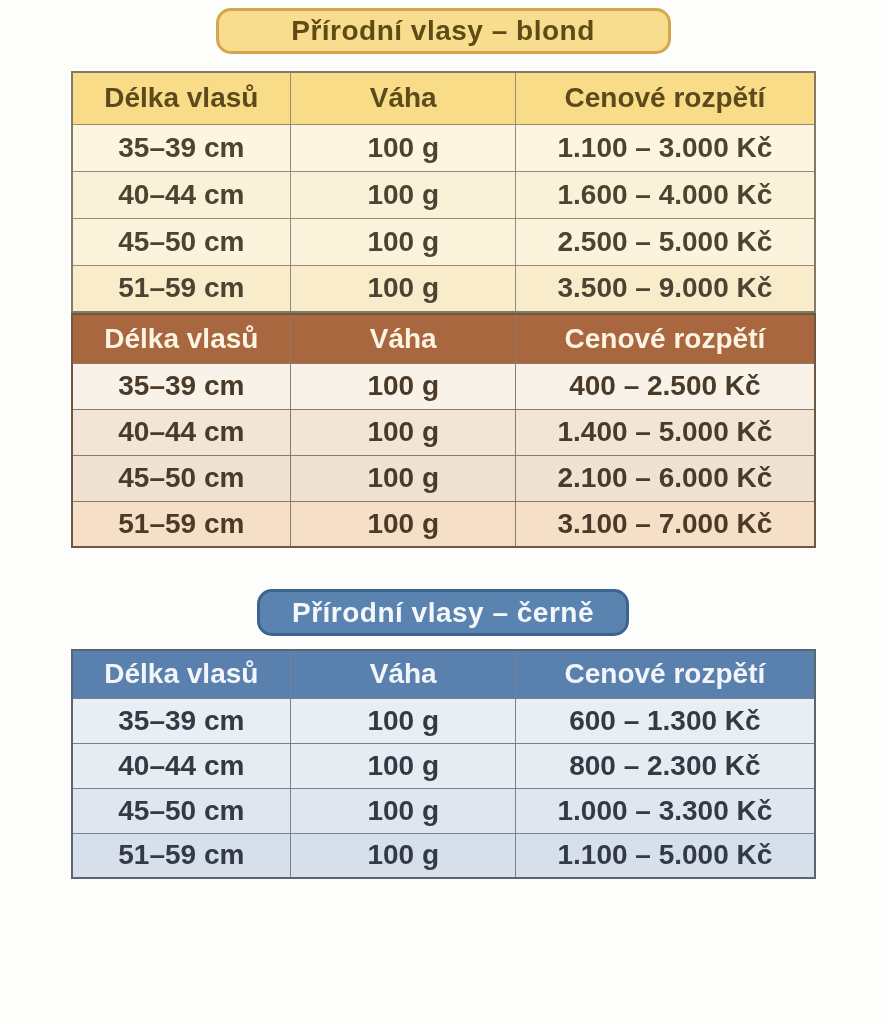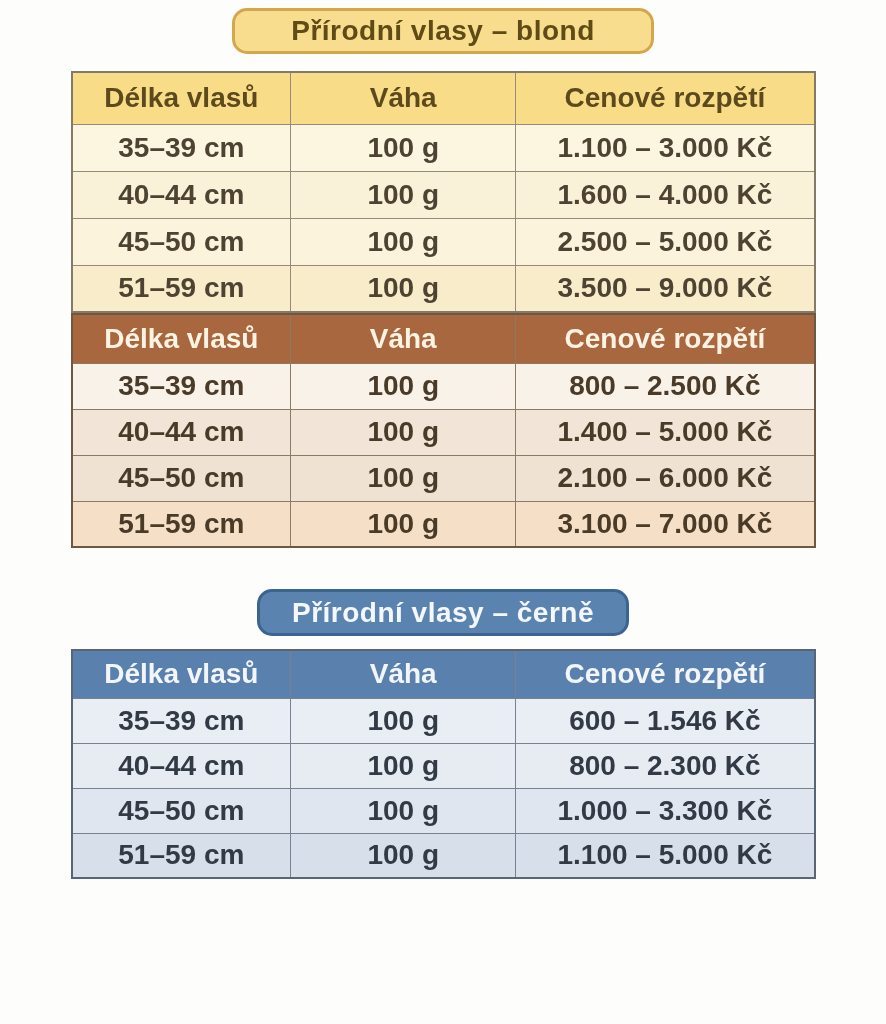--- a/index.html
+++ b/index.html
@@ -22,21 +22,21 @@
     display: flex;
     align-items: center;
     justify-content: center;
     font-size: 28px;
     font-weight: 600;
     letter-spacing: 0.5px;
     background: var(--pill-bg);
     border-color: var(--pill-border);
     color: var(--pill-text);
   }
-  .section-blond .pill { width: 422px; height: 46px; margin-top: 8px; margin-bottom: 17px; }
+  .section-blond .pill { width: 455px; height: 46px; margin-top: 8px; margin-bottom: 17px; }
   .section-brown .pill { width: 505px; height: 51px; margin-top: 47px; margin-bottom: 16px; }
   .section-black .pill { width: 372px; height: 47px; margin-top: 41px; margin-bottom: 13px; }
 
   
   table.price-table {
     width: 745px;
     border-collapse: collapse;
     table-layout: fixed;
     border: 2px solid var(--outer);
   }
@@ -123,21 +123,21 @@
         <tr>
           <th>Délka vlasů</th>
           <th>Váha</th>
           <th>Cenové rozpětí</th>
         </tr>
       </thead>
       <tbody>
           <tr style="background: rgb(249, 242, 233);">
             <td>35–39 cm</td>
             <td>100 g</td>
-            <td>800 – 2.500 Kč</td>
+            <td>400 – 2.500 Kč</td>
           </tr>
           <tr style="background: rgb(242, 229, 215);">
             <td>40–44 cm</td>
             <td>100 g</td>
             <td>1.400 – 5.000 Kč</td>
           </tr>
           <tr style="background: rgb(240, 226, 210);">
             <td>45–50 cm</td>
             <td>100 g</td>
             <td>2.100 – 6.000 Kč</td>
@@ -165,21 +165,21 @@
         <tr>
           <th>Délka vlasů</th>
           <th>Váha</th>
           <th>Cenové rozpětí</th>
         </tr>
       </thead>
       <tbody>
           <tr style="background: rgb(233, 237, 244);">
             <td>35–39 cm</td>
             <td>100 g</td>
-            <td>600 – 1.546 Kč</td>
+            <td>600 – 1.300 Kč</td>
           </tr>
           <tr style="background: rgb(231, 236, 243);">
             <td>40–44 cm</td>
             <td>100 g</td>
             <td>800 – 2.300 Kč</td>
           </tr>
           <tr style="background: rgb(223, 230, 239);">
             <td>45–50 cm</td>
             <td>100 g</td>
             <td>1.000 – 3.300 Kč</td>

